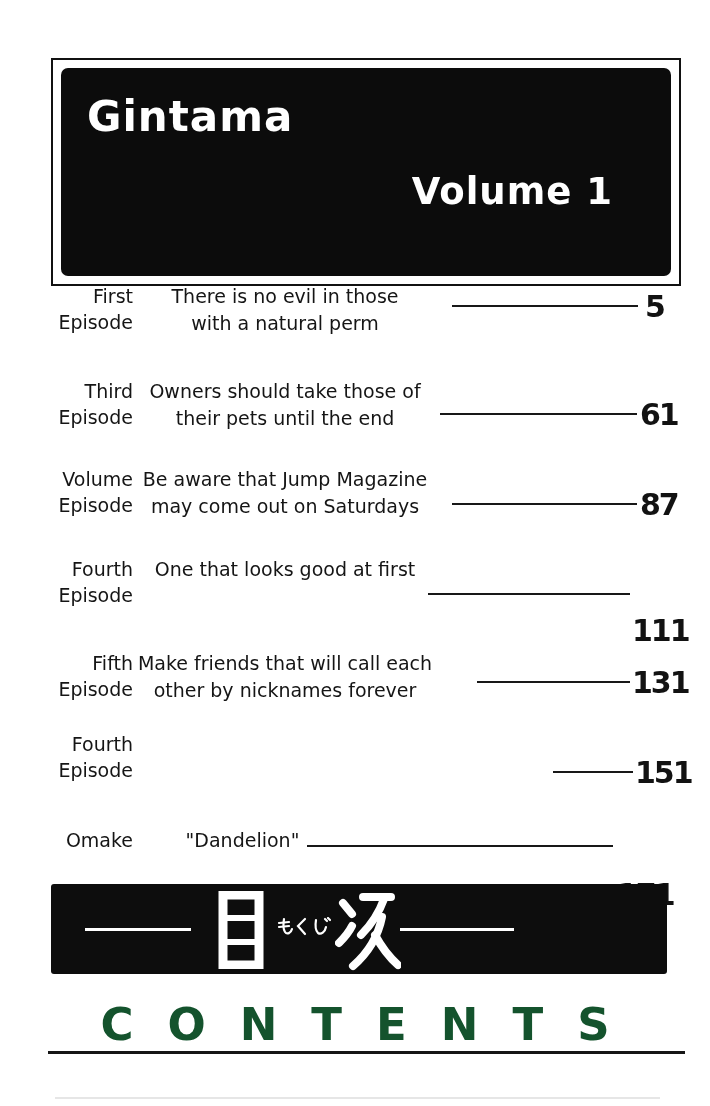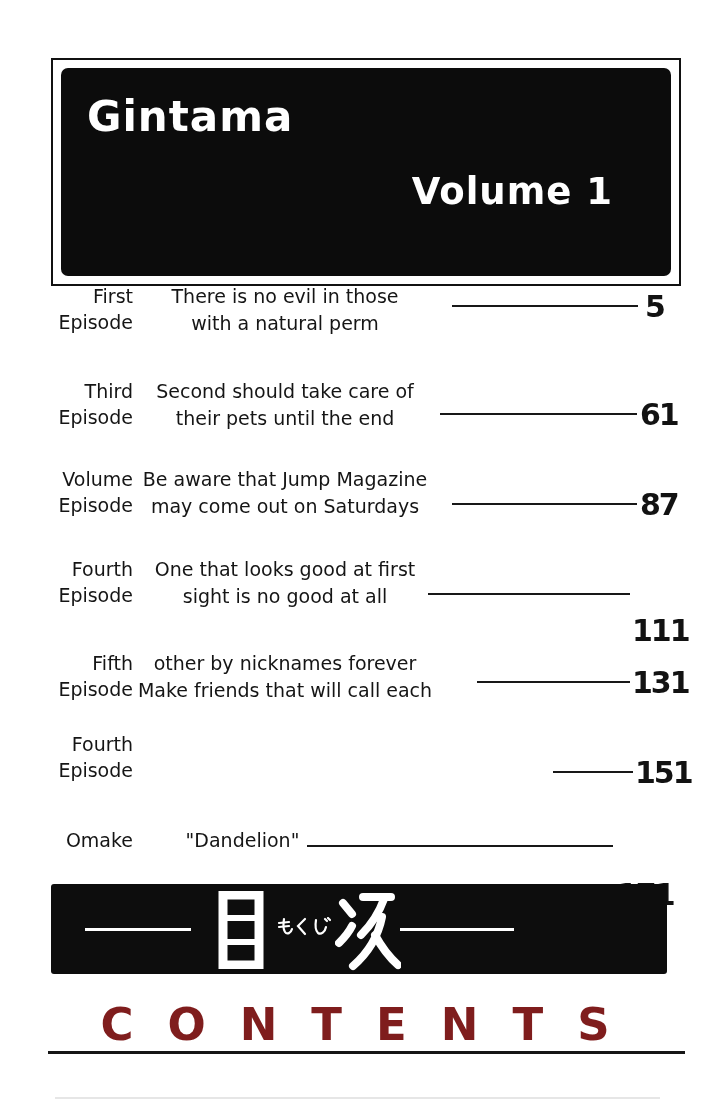--- a/index.html
+++ b/index.html
@@ -64,21 +64,21 @@
   .toc-dash{position:absolute;height:3px;background:#fff;top:44px;}
   .toc-dash.left{left:34px;width:106px;}
   .toc-dash.right{left:349px;width:114px;}
   .kanji-me{position:absolute;left:166px;top:7px;}
   .furigana{position:absolute;left:224px;top:33px;}
   .kanji-tsugi{position:absolute;left:284px;top:3px;}
   
   .contents-label{
     position:absolute;left:0;top:998px;width:710px;text-align:center;
     font-size:45px;font-weight:bold;letter-spacing:34px;padding-left:34px;
-    box-sizing:border-box;color:#7f1d1d;
+    box-sizing:border-box;color:#14532d;
   }
   .contents-underline{
     position:absolute;left:48px;top:1051px;width:637px;height:3px;background:#161616;
   }
   .bottom-faint-line{
     position:absolute;left:55px;top:1097px;width:605px;height:2px;background:#e6e6e6;
   }
 </style>
 </head>
 <body>
@@ -102,21 +102,21 @@
   <div class="rule"></div>
   <div class="page-num">5</div>
 </div>
 
 <div class="row r2">
   <div class="ep-label">
     <div>Third</div>
     <div>Episode</div>
   </div>
   <div class="ep-title">
-    <div>Second should take care of</div>
+    <div>Owners should take those of</div>
     <div>their pets until the end</div>
   </div>
   <div class="rule"></div>
   <div class="page-num">61</div>
 </div>
 
 <div class="row r3">
   <div class="ep-label">
     <div>Volume</div>
     <div>Episode</div>
@@ -129,34 +129,33 @@
   <div class="page-num">87</div>
 </div>
 
 <div class="row r4">
   <div class="ep-label">
     <div>Fourth</div>
     <div>Episode</div>
   </div>
   <div class="ep-title">
     <div>One that looks good at first</div>
-    <div>sight is no good at all</div>
   </div>
   <div class="rule"></div>
   <div class="page-num">111</div>
 </div>
 
 <div class="row r5">
   <div class="ep-label">
     <div>Fifth</div>
     <div>Episode</div>
   </div>
   <div class="ep-title">
+    <div>Make friends that will call each</div>
     <div>other by nicknames forever</div>
-    <div>Make friends that will call each</div>
   </div>
   <div class="rule"></div>
   <div class="page-num">131</div>
 </div>
 
 <div class="row r6">
   <div class="ep-label">
     <div>Fourth</div>
     <div>Episode</div>
   </div>

